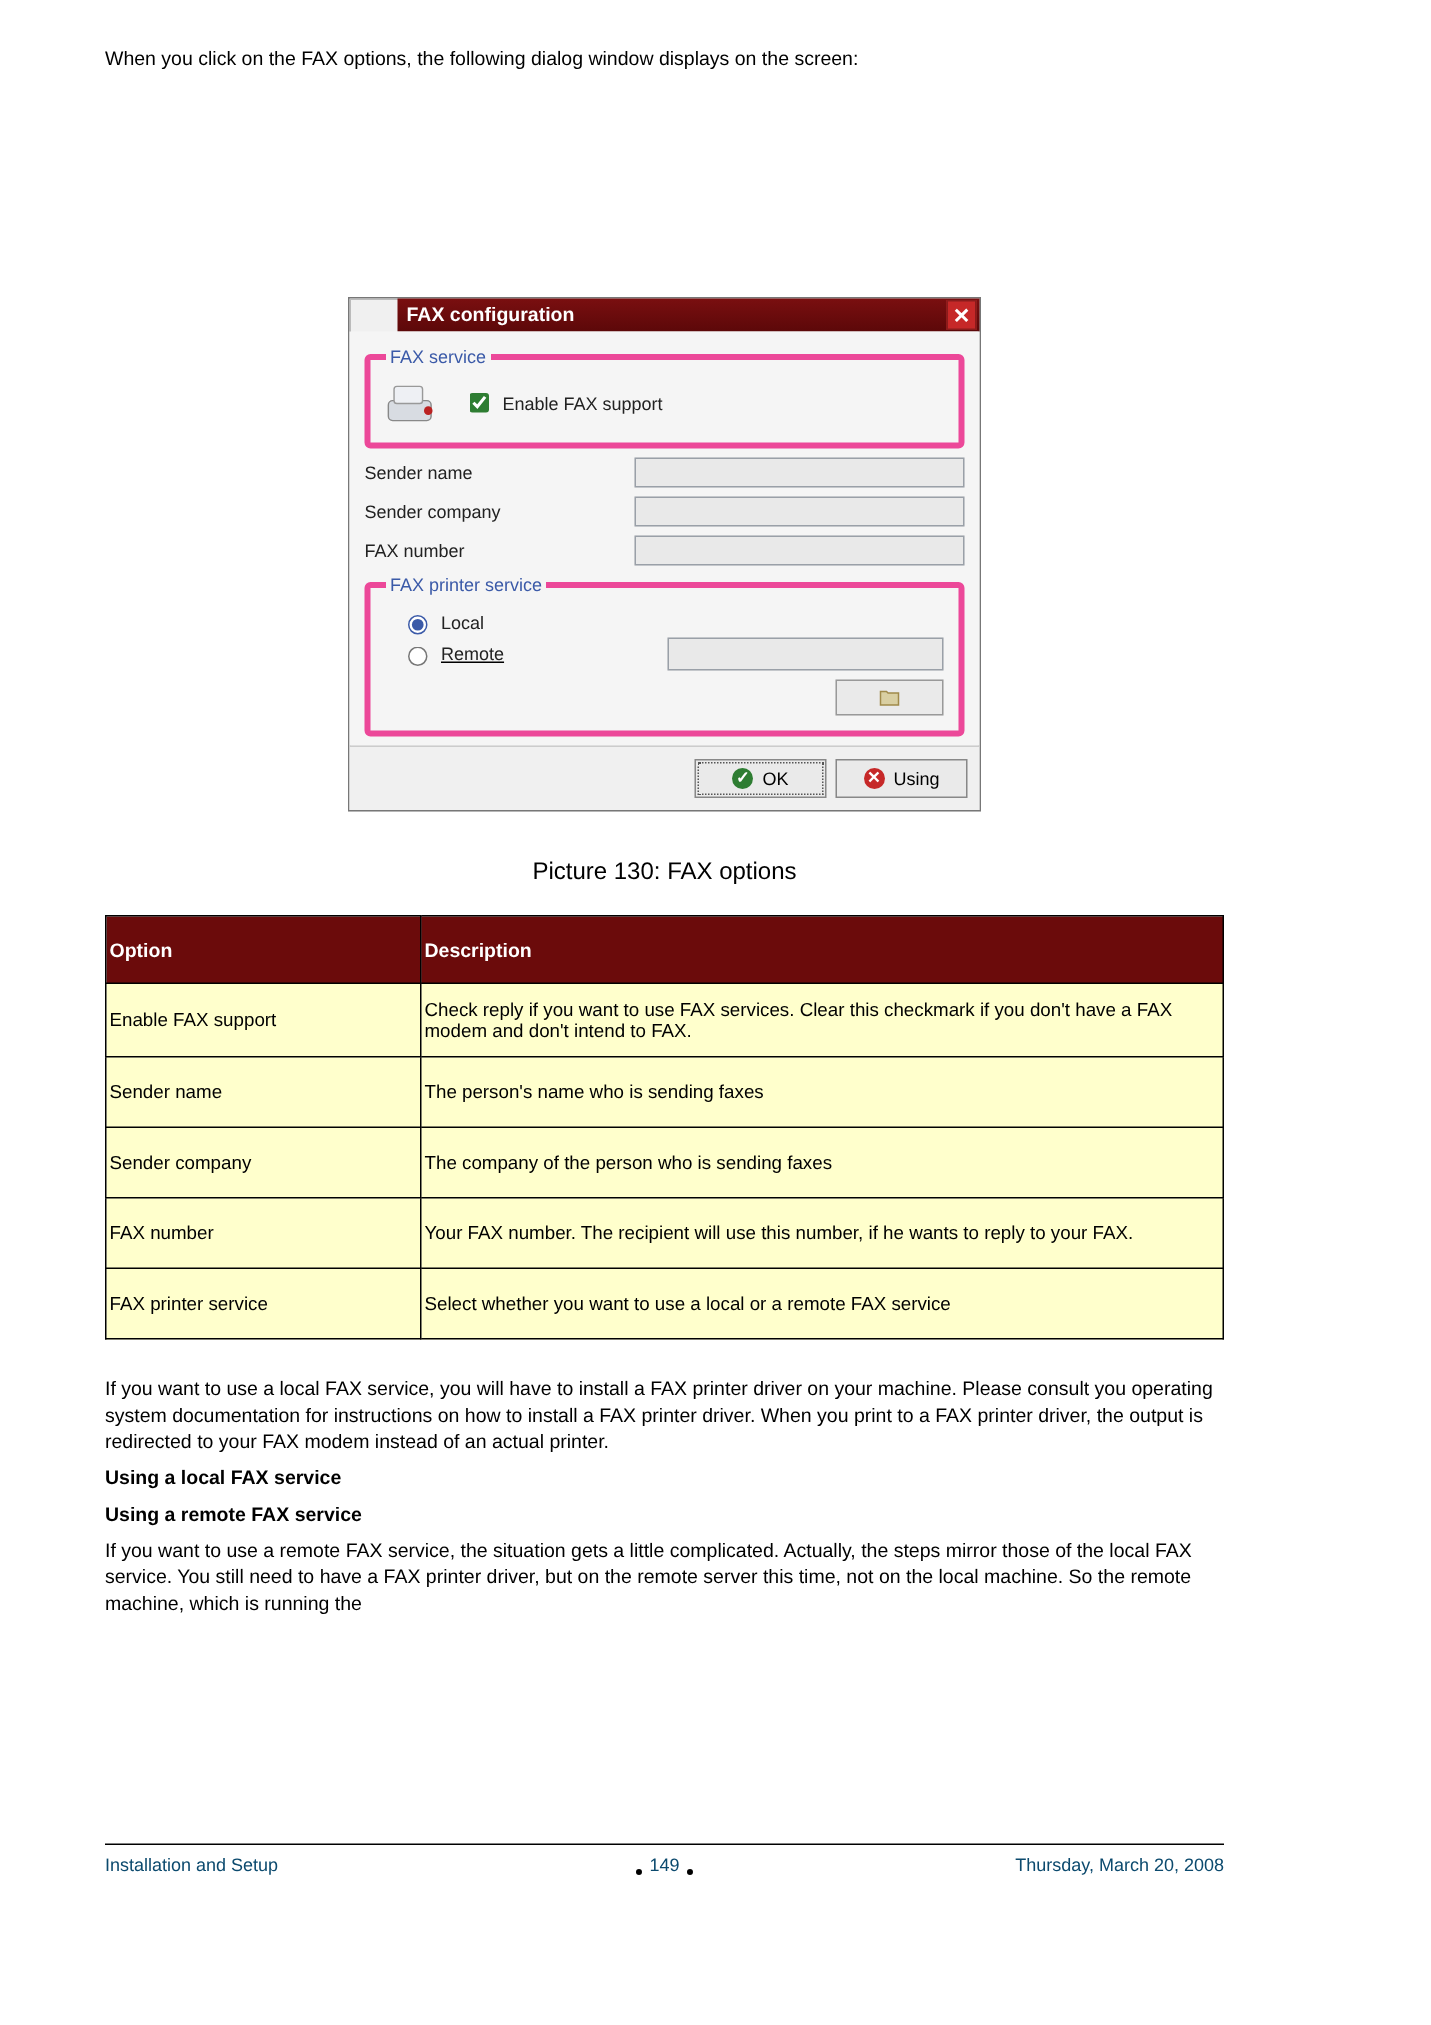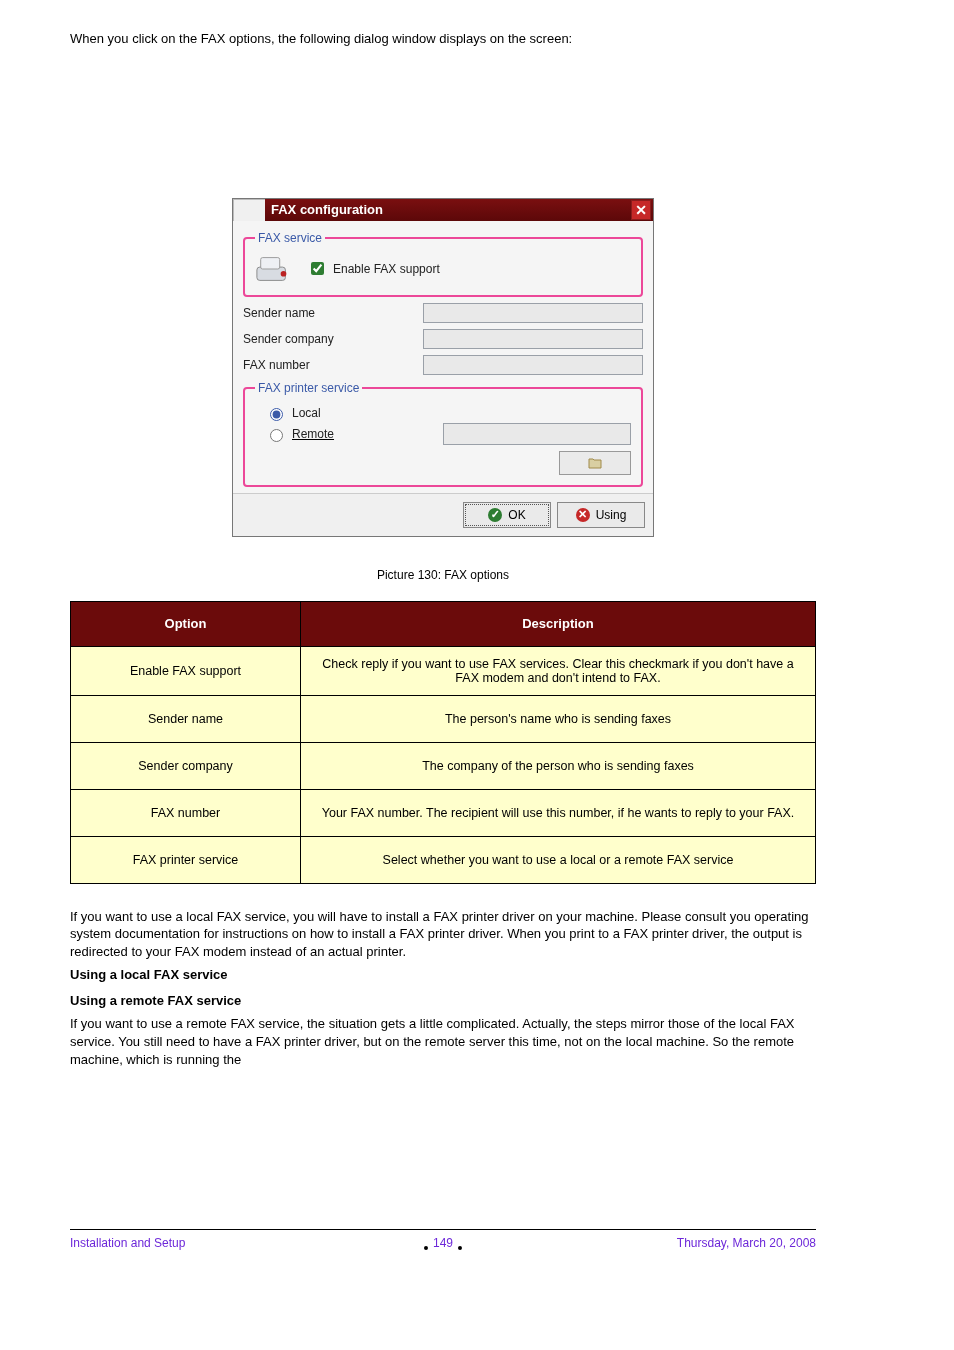--- a/index.html
+++ b/index.html
@@ -64,21 +64,21 @@
     justify-content: center;
     border: 1px solid #8a1c1c;
     cursor: pointer;
   }
   .dialog-body {
     background: #f5f5f5;
     padding: 10px 10px 6px 10px;
   }
 
   fieldset.dlg-group {
-    border: 2px solid #ec4899;
+    border: 4px solid #ec4899;
     border-radius: 4px;
     margin: 0 0 0 0;
     padding: 8px 10px 10px 10px;
   }
   fieldset.dlg-group legend {
     color: #3b5aa8;
     font-size: 12px;
     padding: 0 3px;
   }
   .fax-row-top {
@@ -196,22 +196,22 @@
   }
 
   
   table.desc-table {
     width: 100%;
     border-collapse: collapse;
     margin-top: 6px;
   }
   table.desc-table th, table.desc-table td {
     border: 1px solid #000;
-    padding: 10px 12px;
-    text-align: center;
+    padding: 10px 2px;
+    text-align: left;
     vertical-align: middle;
   }
   table.desc-table th {
     background: #6b0b0b;
     color: #ffffff;
     font-weight: bold;
     height: 24px;
   }
   table.desc-table td {
     background: #ffffcc;
@@ -230,21 +230,21 @@
     position: absolute;
     left: 70px;
     right: 70px;
     bottom: 100px;
     border-top: 1px solid #000;
     display: flex;
     justify-content: space-between;
     align-items: center;
     padding-top: 6px;
     font-size: 12px;
-    color: #6d28d9;
+    color: #0c4a6e;
   }
   .footer-line .center {
     position: absolute;
     left: 50%;
     transform: translateX(-50%);
     display: flex;
     align-items: flex-end;
     gap: 5px;
   }
   .dot {
@@ -324,21 +324,21 @@
           <span>OK</span>
         </div>
         <div class="dlg-btn">
           <span class="cancel-circle">✕</span>
           <span>Using</span>
         </div>
       </div>
     </div>
   </div>
 
-  <p class="para" style="text-align:center; font-size:12px; margin-bottom:18px;">Picture 130: FAX options</p>
+  <p class="para" style="text-align:center; font-size:16px; margin-bottom:18px;">Picture 130: FAX options</p>
 
   <table class="desc-table">
     <thead>
       <tr>
         <th class="col1">Option</th>
         <th>Description</th>
       </tr>
     </thead>
     <tbody>
       <tr>

